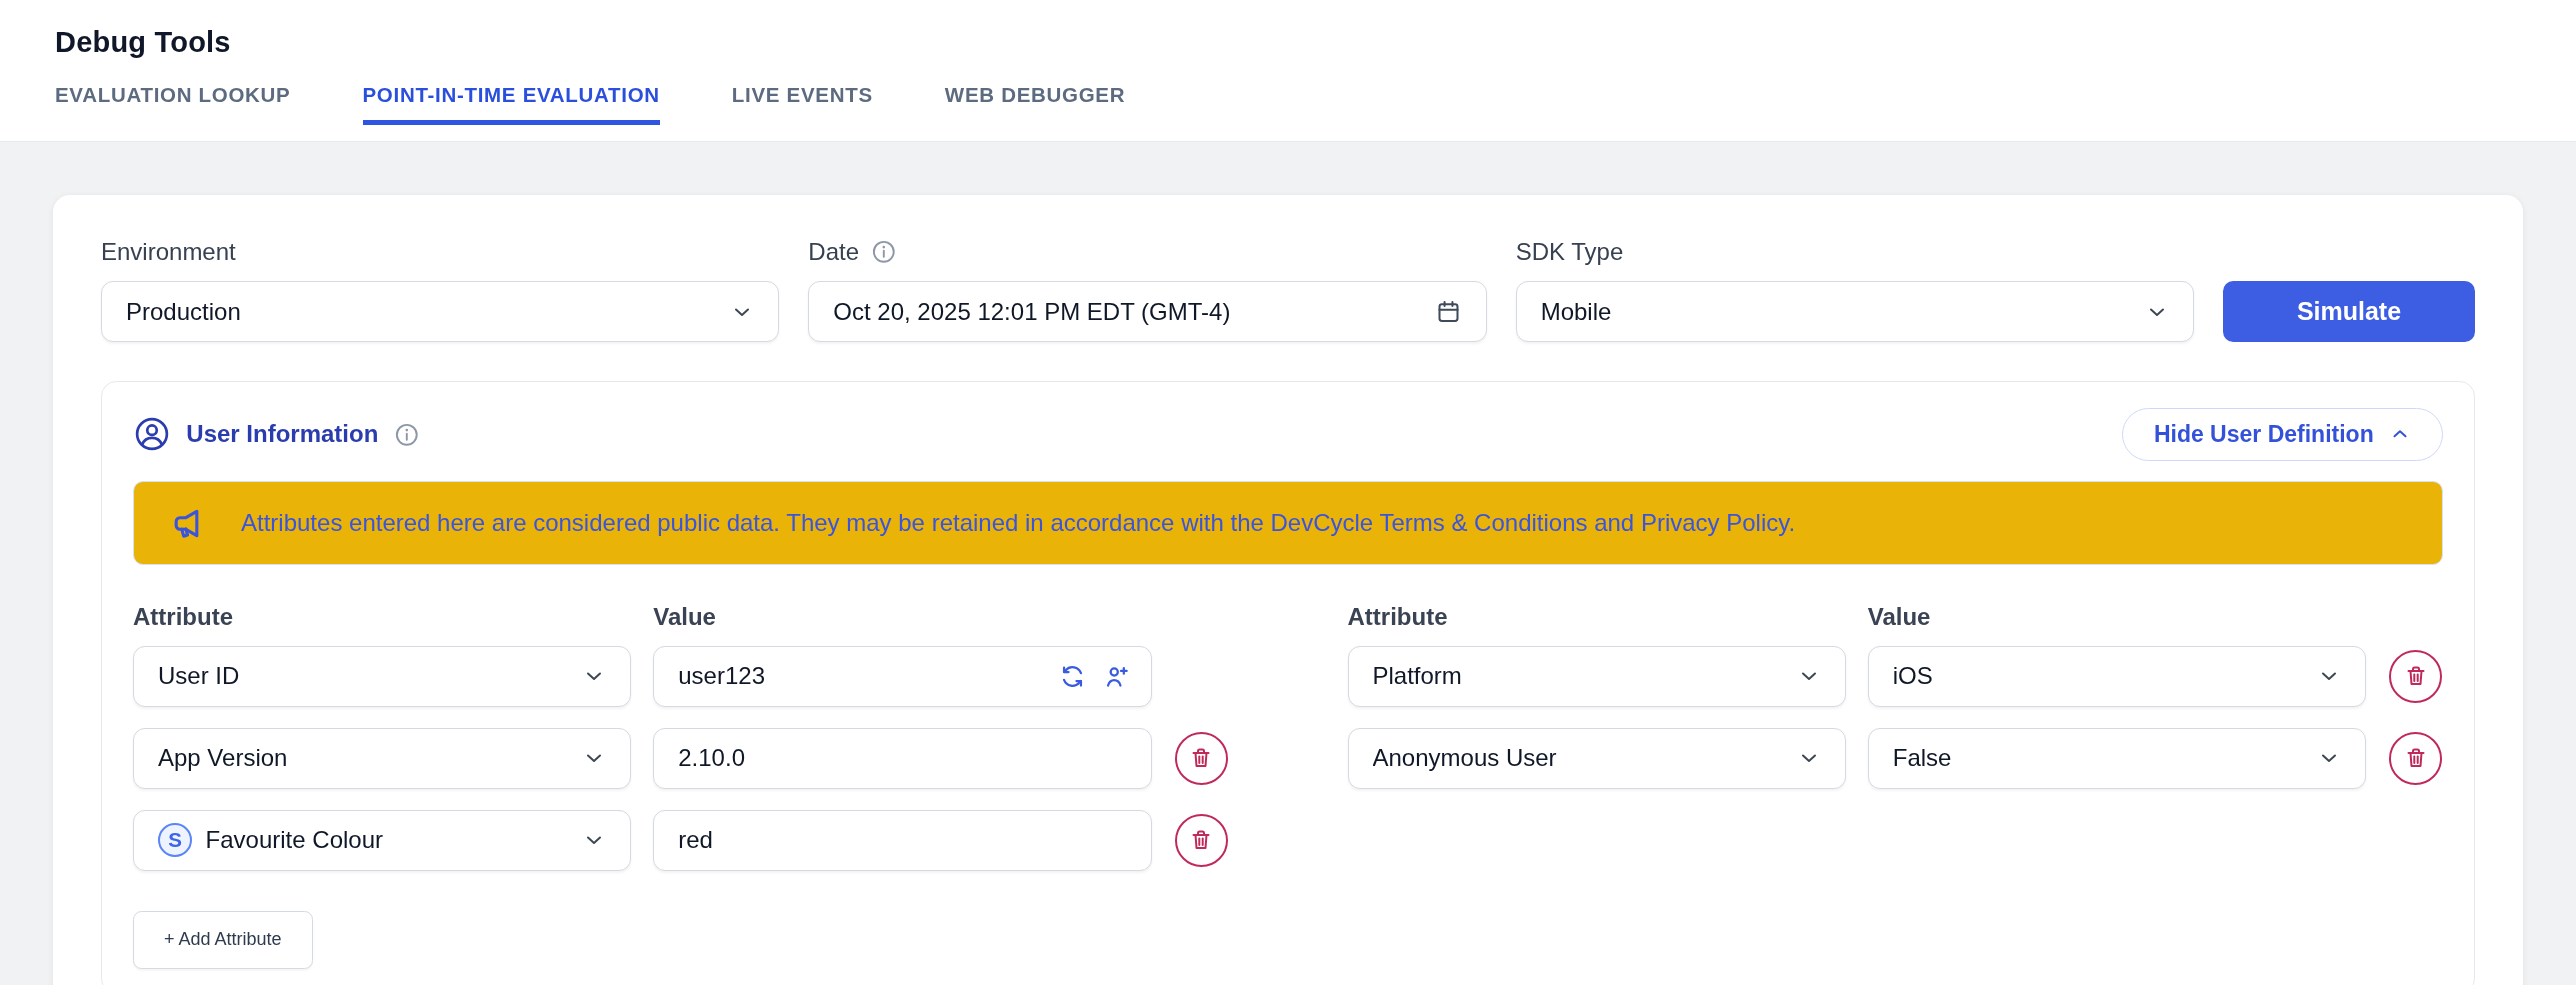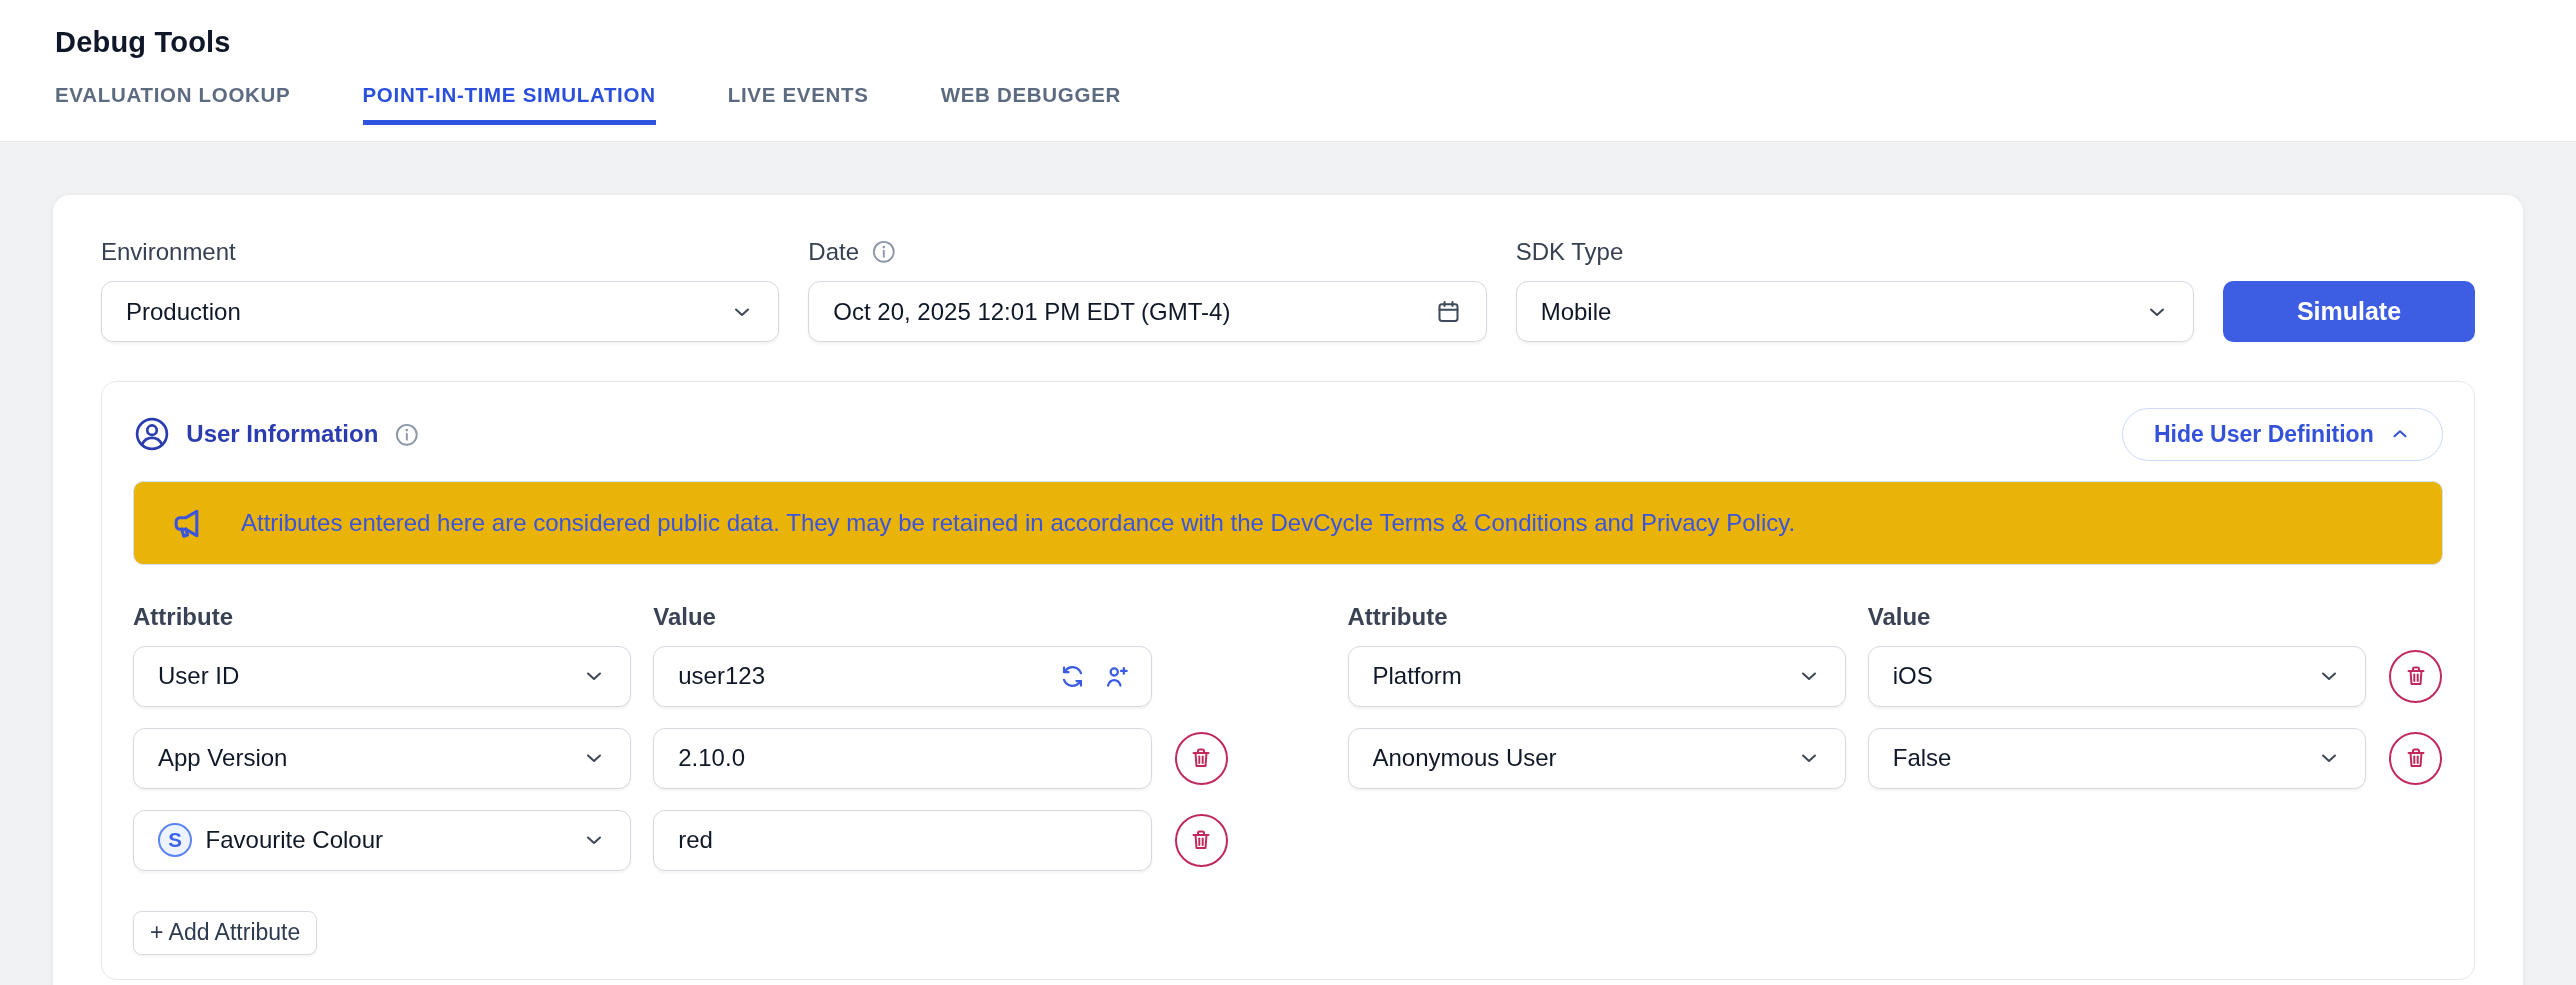--- a/index.html
+++ b/index.html
@@ -81,36 +81,36 @@
   }
 
   .s-badge {
     width:34px; height:34px; border-radius:50%; border:2.6px solid #5b84f7; background:#eef4ff;
     color:#3d63e8; font-size:20.5px; font-weight:700; display:flex; align-items:center; justify-content:center;
     flex:0 0 34px;
   }
   .select-inner-left { display:flex; align-items:center; gap:13.6px; min-width:0; }
 
   .add-attr-btn {
-    margin-top:19px; height:44px; display:inline-flex; align-items:center; padding:0 16px;
+    margin-top:19px; height:58px; display:inline-flex; align-items:center; padding:0 30px;
     border:1.7px solid #d5d9e0; border-radius:8.5px; background:#fff; cursor:pointer;
-    font-size:23px; font-weight:500; color:#2e3a4e; font-family:inherit; width:fit-content;
+    font-size:18px; font-weight:500; color:#2e3a4e; font-family:inherit; width:fit-content;
     box-shadow:0 1.7px 1.7px rgba(16,24,40,.04);
   }
 
   svg { display:block; flex:none; }
 </style>
 </head>
 <body>
 
 <div class="header">
   <div class="page-title">Debug Tools</div>
   <div class="tabs">
     <div class="tab">EVALUATION LOOKUP</div>
-    <div class="tab active">POINT-IN-TIME SIMULATION</div>
+    <div class="tab active">POINT-IN-TIME EVALUATION</div>
     <div class="tab">LIVE EVENTS</div>
     <div class="tab">WEB DEBUGGER</div>
   </div>
 </div>
 
 <div class="card">
 
   <div class="controls-row">
 
     <div class="field-group">

